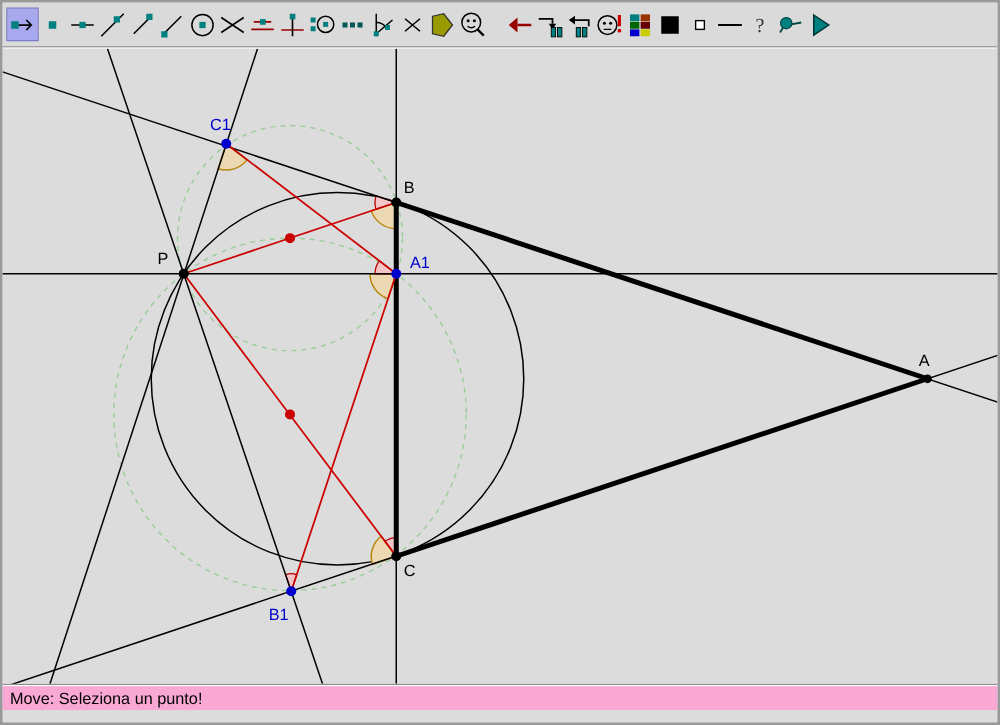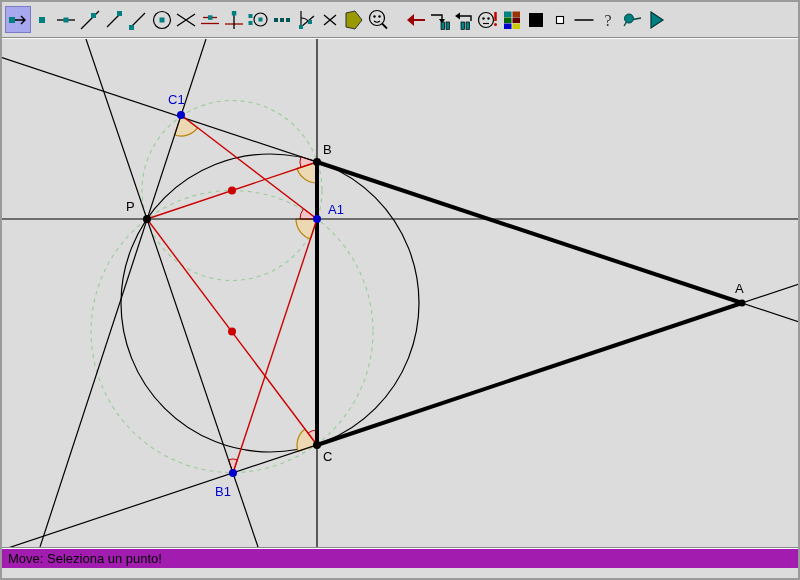--- a/index.html
+++ b/index.html
@@ -5,21 +5,21 @@
   html,body{margin:0;padding:0;}
   body{width:800px;height:580px;background:#b0b0b0;font-family:"Liberation Sans",sans-serif;}
   .window{width:796px;height:576px;border:2px solid #9a9a9a;background:#dcdcdc;overflow:hidden;}
   .toolbar{height:35px;display:flex;align-items:center;padding-left:4px;background:#dadada;}
   .tool{width:24px;height:25px;display:flex;align-items:center;justify-content:center;background:transparent;border:none;padding:0;margin:0;}
   .tool.selected{background:#a8a8ee;outline:1px solid #7a7ac8;}
   .tool svg{display:block;}
   .group-gap{margin-left:14px;}
   .sep{height:0;border-top:1px solid #8a8a8a;border-bottom:1px solid #fcfcfc;}
   .canvas{height:508px;position:relative;background:#dcdcdc;}
-  .statusbar{height:19px;display:flex;align-items:center;padding-left:6px;font-size:13px;color:#000;background:#a21caf;}
+  .statusbar{height:19px;display:flex;align-items:center;padding-left:6px;font-size:13px;color:#000;background:#f9a8d4;}
   .lbl{font-size:13px;font-family:"Liberation Sans",sans-serif;}
 </style>
 </head>
 <body>
 
 <div class="window">
 
   <div class="toolbar">
 
     <button class="tool selected">

